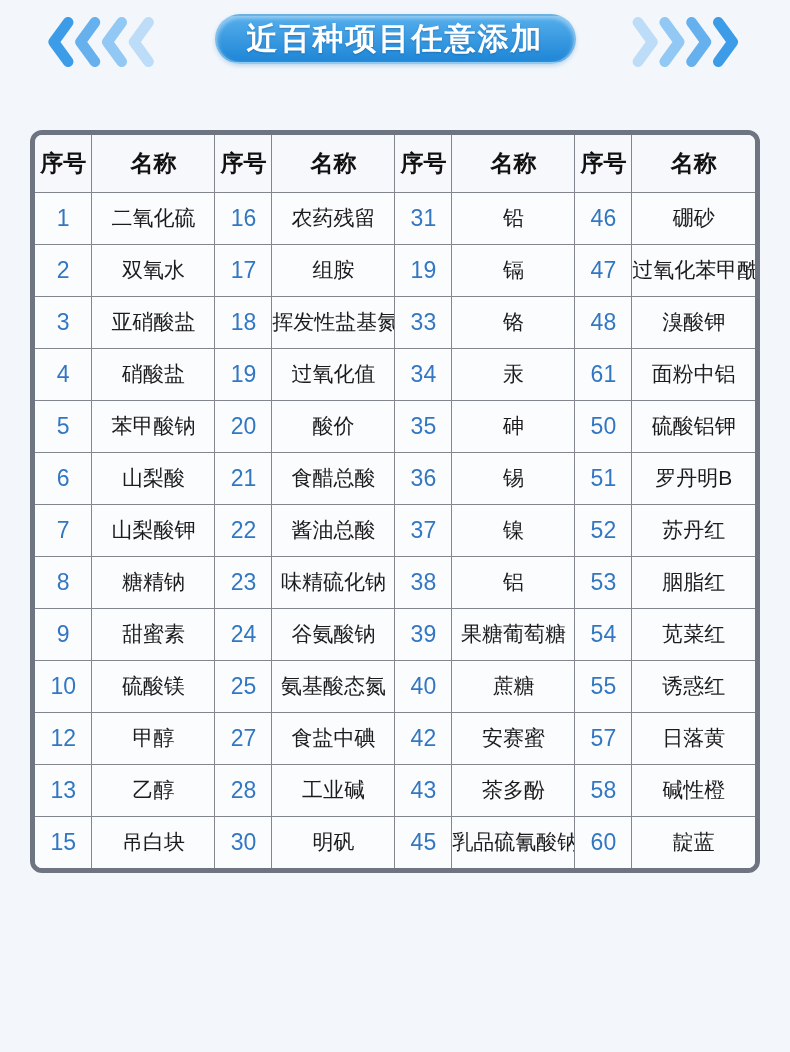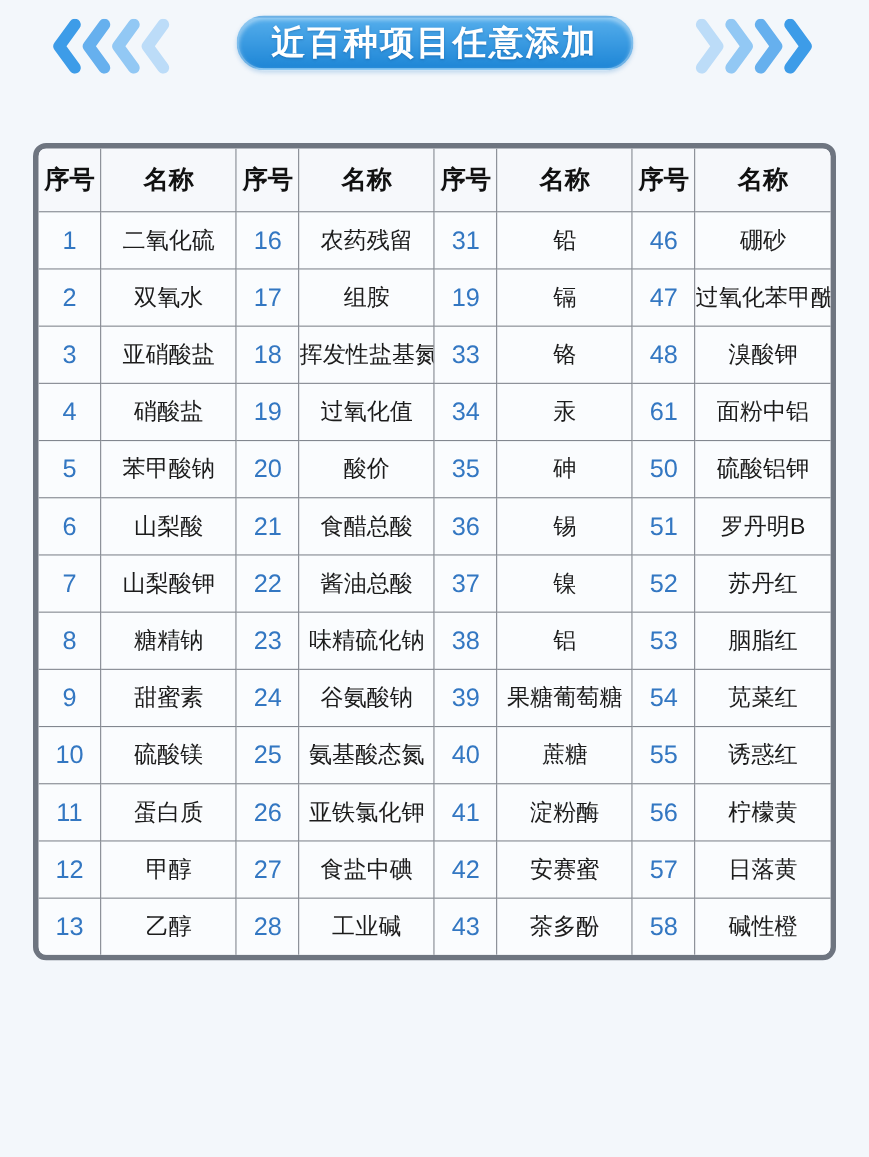--- a/index.html
+++ b/index.html
@@ -229,44 +229,44 @@
         <td class="seq">10</td>
         <td class="name">硫酸镁</td>
         <td class="seq">25</td>
         <td class="name">氨基酸态氮</td>
         <td class="seq">40</td>
         <td class="name">蔗糖</td>
         <td class="seq">55</td>
         <td class="name">诱惑红</td>
       </tr>
       <tr>
-        <td class="seq">11</td>
-        <td class="name">蛋白质</td>
-        <td class="seq">26</td>
-        <td class="name">亚铁氯化钾</td>
-        <td class="seq">41</td>
-        <td class="name">淀粉酶</td>
-        <td class="seq">56</td>
-        <td class="name">柠檬黄</td>
-      </tr>
-      <tr>
         <td class="seq">12</td>
         <td class="name">甲醇</td>
         <td class="seq">27</td>
         <td class="name">食盐中碘</td>
         <td class="seq">42</td>
         <td class="name">安赛蜜</td>
         <td class="seq">57</td>
         <td class="name">日落黄</td>
       </tr>
       <tr>
         <td class="seq">13</td>
         <td class="name">乙醇</td>
         <td class="seq">28</td>
         <td class="name">工业碱</td>
         <td class="seq">43</td>
         <td class="name">茶多酚</td>
         <td class="seq">58</td>
         <td class="name">碱性橙</td>
       </tr>
+      <tr>
+        <td class="seq">15</td>
+        <td class="name">吊白块</td>
+        <td class="seq">30</td>
+        <td class="name">明矾</td>
+        <td class="seq">45</td>
+        <td class="name">乳品硫氰酸钠</td>
+        <td class="seq">60</td>
+        <td class="name">靛蓝</td>
+      </tr>
     </tbody>
   </table>
 </div>
 
 </body></html>

